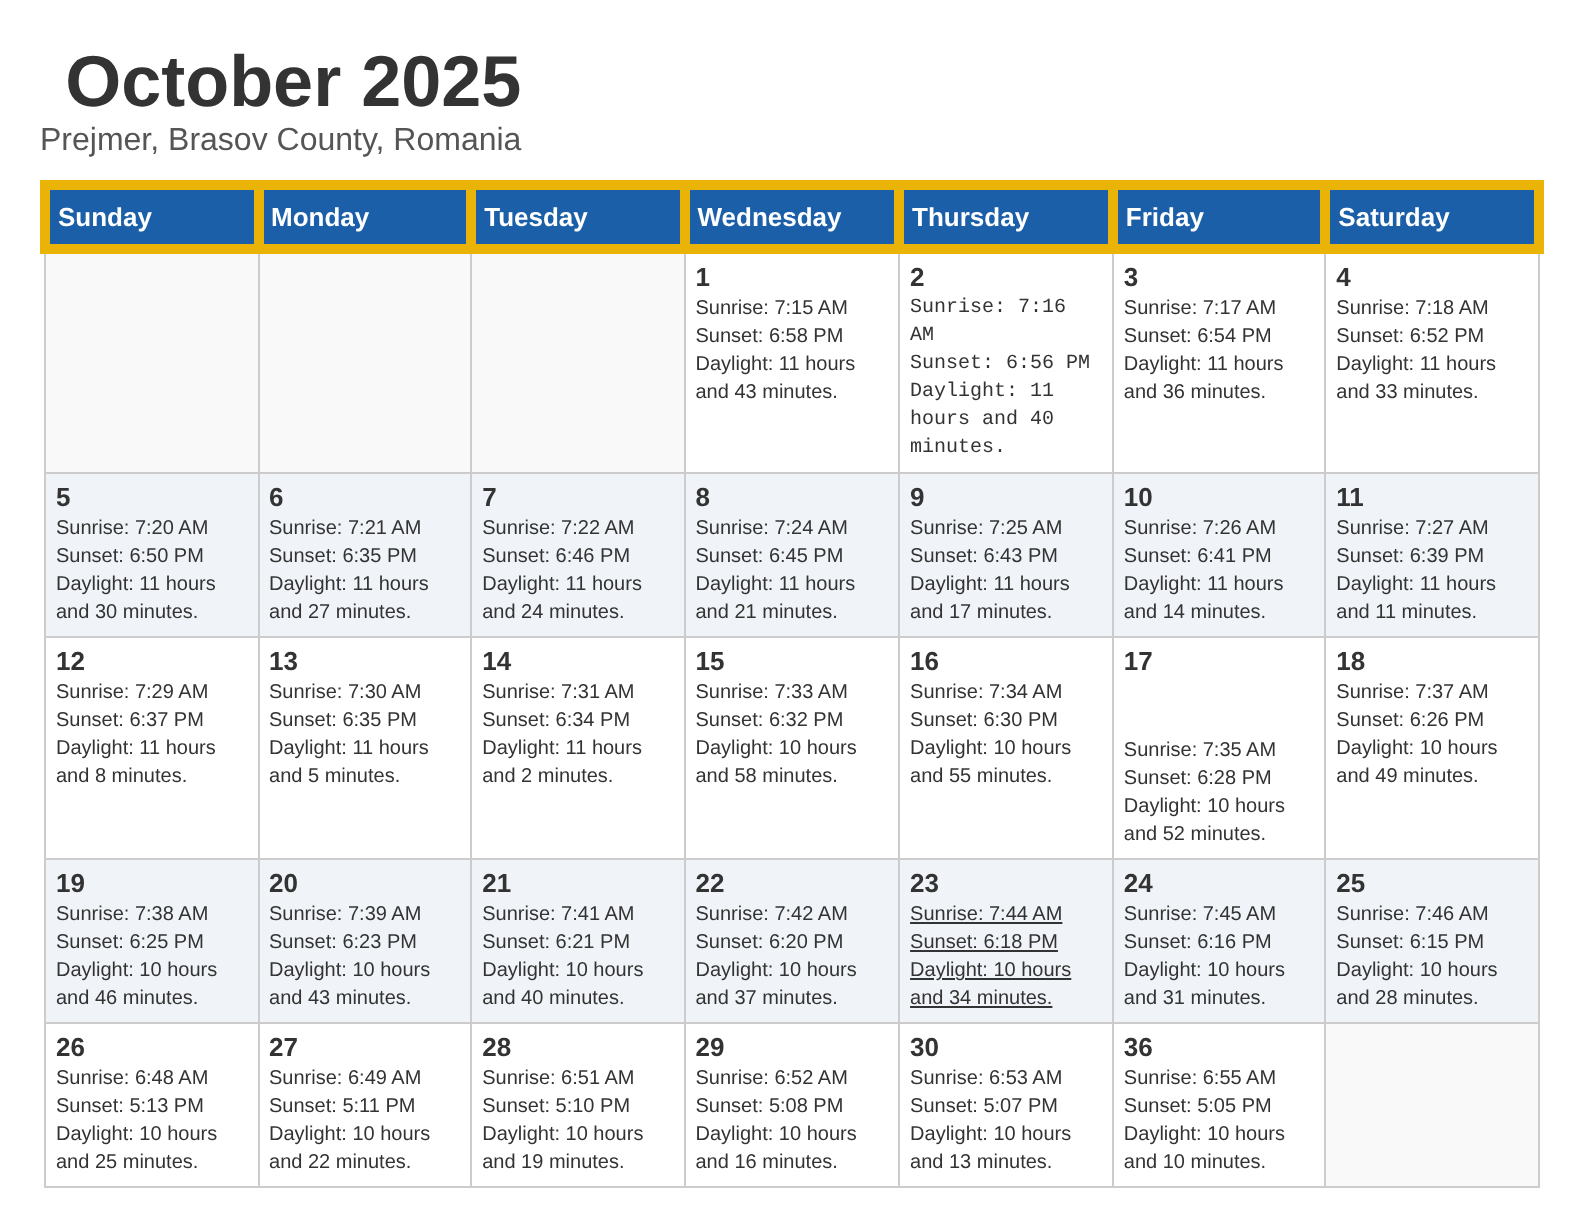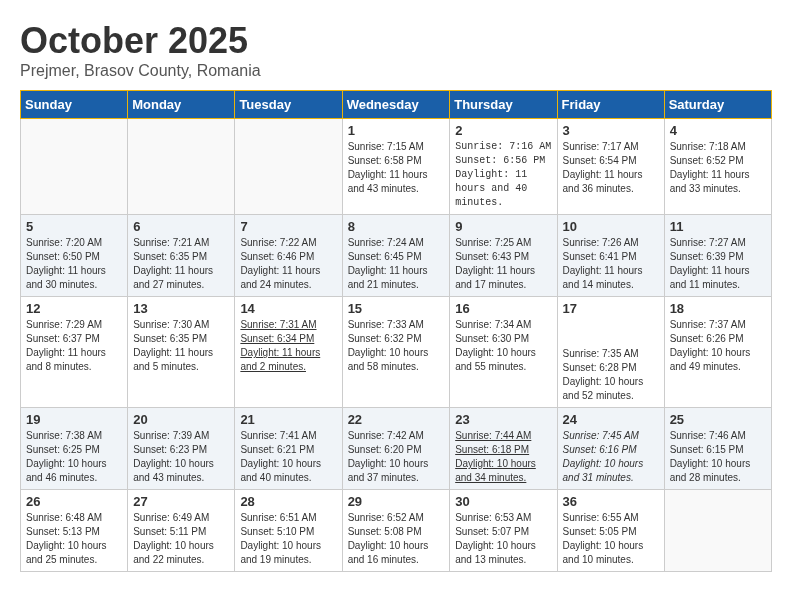--- a/index.html
+++ b/index.html
@@ -15,20 +15,21 @@
       justify-content: space-between;
       align-items: flex-start;
       margin-bottom: 10px;
     }
     .logo {
       display: flex;
       flex-direction: column;
       align-items: flex-start;
     }
     .title-block {
+      text-align: right;
     }
     .month-title {
       font-size: 36px;
       font-weight: bold;
       color: #333;
     }
     .location-title {
       font-size: 16px;
       color: #555;
     }
@@ -37,21 +38,21 @@
       border-collapse: collapse;
       border: 1px solid #ccc;
     }
     .calendar th {
       background: #1a5fa8;
       color: #fff;
       padding: 6px 4px;
       font-size: 13px;
       font-weight: bold;
       text-align: left;
-      border: 1px solid #eab308;
+      border: 5px solid #eab308;
     }
     .calendar td {
       vertical-align: top;
       border: 1px solid #ccc;
       padding: 4px 5px;
       font-size: 10.5px;
       color: #333;
       width: 108px;
       min-height: 80px;
       background: #fff;
@@ -177,21 +178,21 @@
 Daylight: 11 hours and 8 minutes.</div>
         </td>
         <td>
           <div class="day-number">13</div>
           <div class="day-detail" style="white-space: pre-line;">Sunrise: 7:30 AM
 Sunset: 6:35 PM
 Daylight: 11 hours and 5 minutes.</div>
         </td>
         <td>
           <div class="day-number">14</div>
-          <div class="day-detail" style="white-space: pre-line; text-decoration: underline;">Sunrise: 7:31 AM
+          <div class="day-detail" style="white-space: pre-line;">Sunrise: 7:31 AM
 Sunset: 6:34 PM
 Daylight: 11 hours and 2 minutes.</div>
         </td>
         <td>
           <div class="day-number">15</div>
           <div class="day-detail" style="white-space: pre-line;">Sunrise: 7:33 AM
 Sunset: 6:32 PM
 Daylight: 10 hours and 58 minutes.</div>
         </td>
         <td>
@@ -239,21 +240,21 @@
 Daylight: 10 hours and 37 minutes.</div>
         </td>
         <td>
           <div class="day-number">23</div>
           <div class="day-detail" style="white-space: pre-line; text-decoration: underline;">Sunrise: 7:44 AM
 Sunset: 6:18 PM
 Daylight: 10 hours and 34 minutes.</div>
         </td>
         <td>
           <div class="day-number">24</div>
-          <div class="day-detail" style="white-space: pre-line; font-style: italic;">Sunrise: 7:45 AM
+          <div class="day-detail" style="white-space: pre-line;">Sunrise: 7:45 AM
 Sunset: 6:16 PM
 Daylight: 10 hours and 31 minutes.</div>
         </td>
         <td>
           <div class="day-number">25</div>
           <div class="day-detail" style="white-space: pre-line;">Sunrise: 7:46 AM
 Sunset: 6:15 PM
 Daylight: 10 hours and 28 minutes.</div>
         </td>
       </tr>

